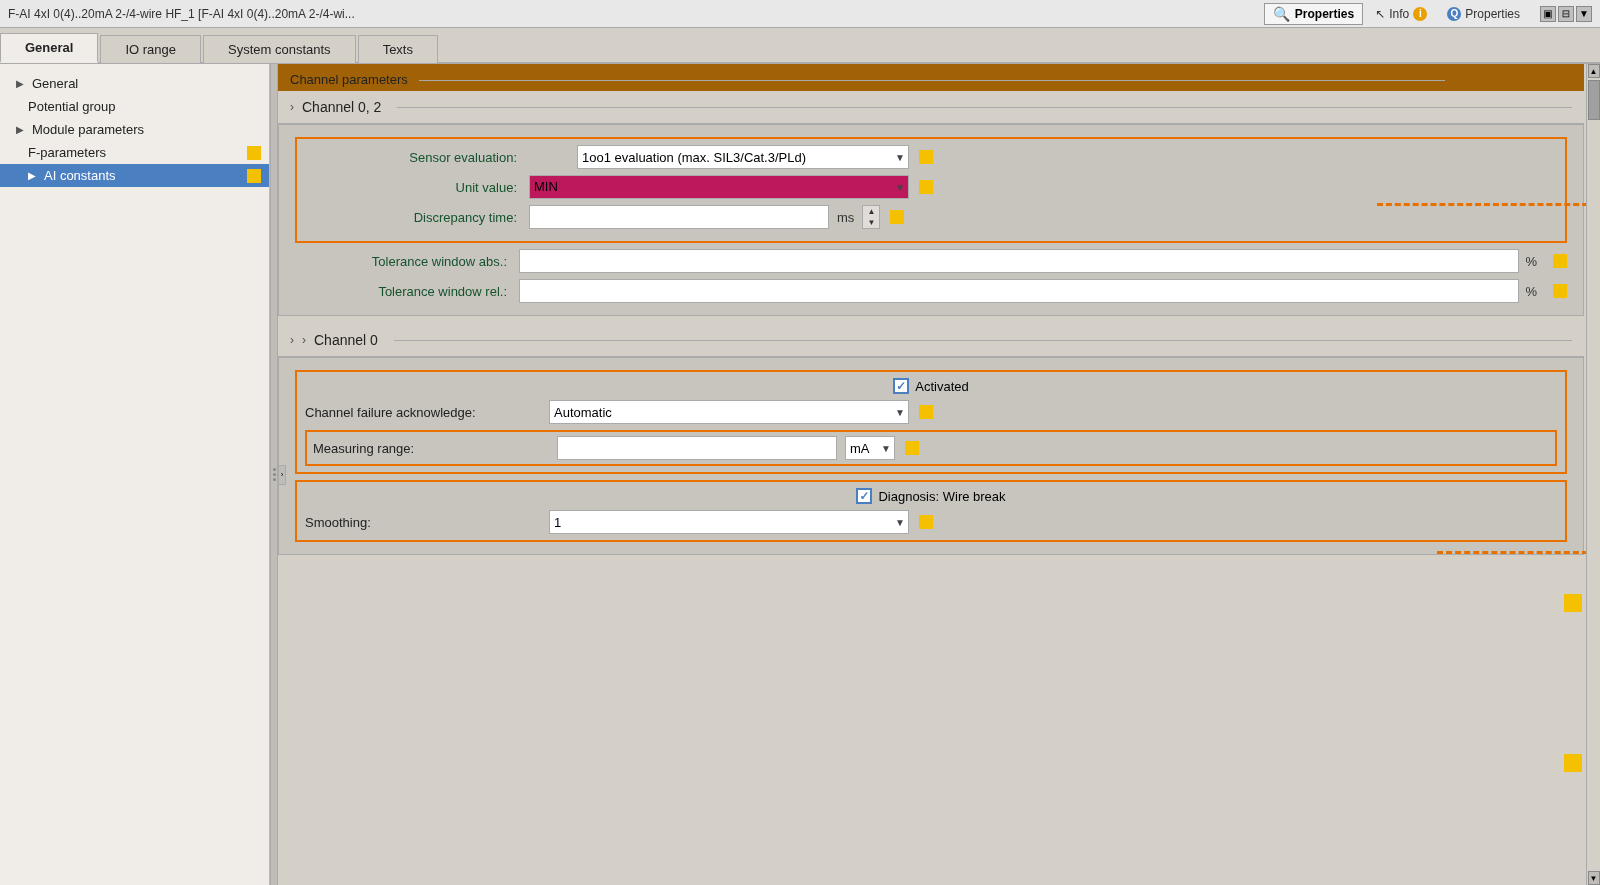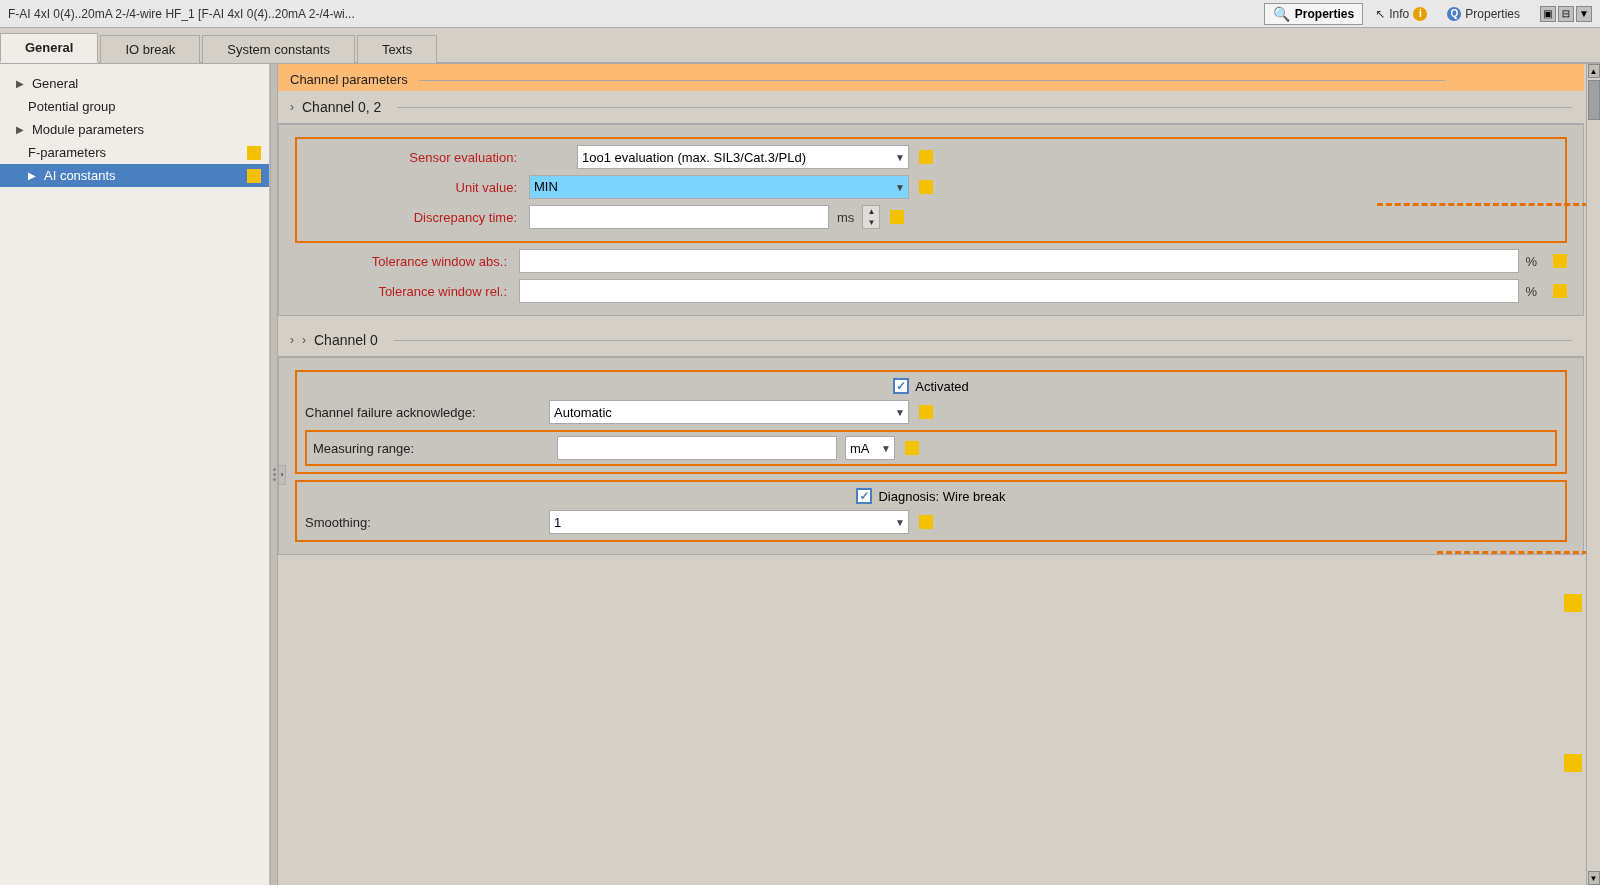--- a/index.html
+++ b/index.html
@@ -177,21 +177,21 @@
       flex-direction: column;
       align-items: center;
       justify-content: center;
       gap: 2px;
     }
     .splitter-dot { width: 3px; height: 3px; background: #888; border-radius: 50%; }
     .content-header {
       padding: 8px 12px 4px 12px;
       font-size: 13px;
       color: #222;
-      background: #fdba74;
+      background: #a16207;
     }
 
     
     .section-header {
       display: flex;
       align-items: center;
       gap: 8px;
       padding: 8px 12px;
       font-size: 14px;
       color: #222;
@@ -214,21 +214,21 @@
       display: flex;
       align-items: center;
       margin-bottom: 6px;
       gap: 4px;
     }
     .form-label {
       text-align: right;
       flex: 0 0 220px;
       padding-right: 8px;
       font-size: 13px;
-      color: #b91c1c;
+      color: #14532d;
     }
     .form-label-wide {
       text-align: left;
       flex: 0 0 240px;
       padding-right: 8px;
       font-size: 13px;
       color: #222;
     }
     .form-input {
       flex: 1;
@@ -388,21 +388,21 @@
     <div class="window-btns">
       <div class="window-btn">▣</div>
       <div class="window-btn">⊟</div>
       <div class="window-btn">▼</div>
     </div>
   </div>
 </div>
 
 <div class="tabs-row">
   <div class="tab active">General</div>
-  <div class="tab">IO break</div>
+  <div class="tab">IO range</div>
   <div class="tab">System constants</div>
   <div class="tab">Texts</div>
 </div>
 
 <div class="main-layout">
 
   <div class="sidebar">
 
     <div class="sidebar-item">
       <span class="arrow">▶</span>
@@ -465,21 +465,21 @@
                 <option>1oo2 evaluation</option>
               </select>
               <span class="select-arrow">▼</span>
             </div>
             <span class="yellow-square" style="margin-left:6px;"></span>
           </div>
 
           <div class="form-row">
             <span class="form-label">Unit value:</span>
             <div class="select-wrapper" style="flex:1; max-width:380px;">
-              <select style="width:100%; padding:2px 20px 4px 4px; border:1px solid #aaa; background:#7dd3fc; font-size:13px; height:24px; appearance:none; -webkit-appearance:none;">
+              <select style="width:100%; padding:2px 20px 4px 4px; border:1px solid #aaa; background:#be185d; font-size:13px; height:24px; appearance:none; -webkit-appearance:none;">
                 <option>MIN</option>
                 <option>MAX</option>
                 <option>AVG</option>
               </select>
               <span class="select-arrow">▼</span>
             </div>
             <span class="yellow-square" style="margin-left:6px;"></span>
           </div>
 
           <div class="form-row">

